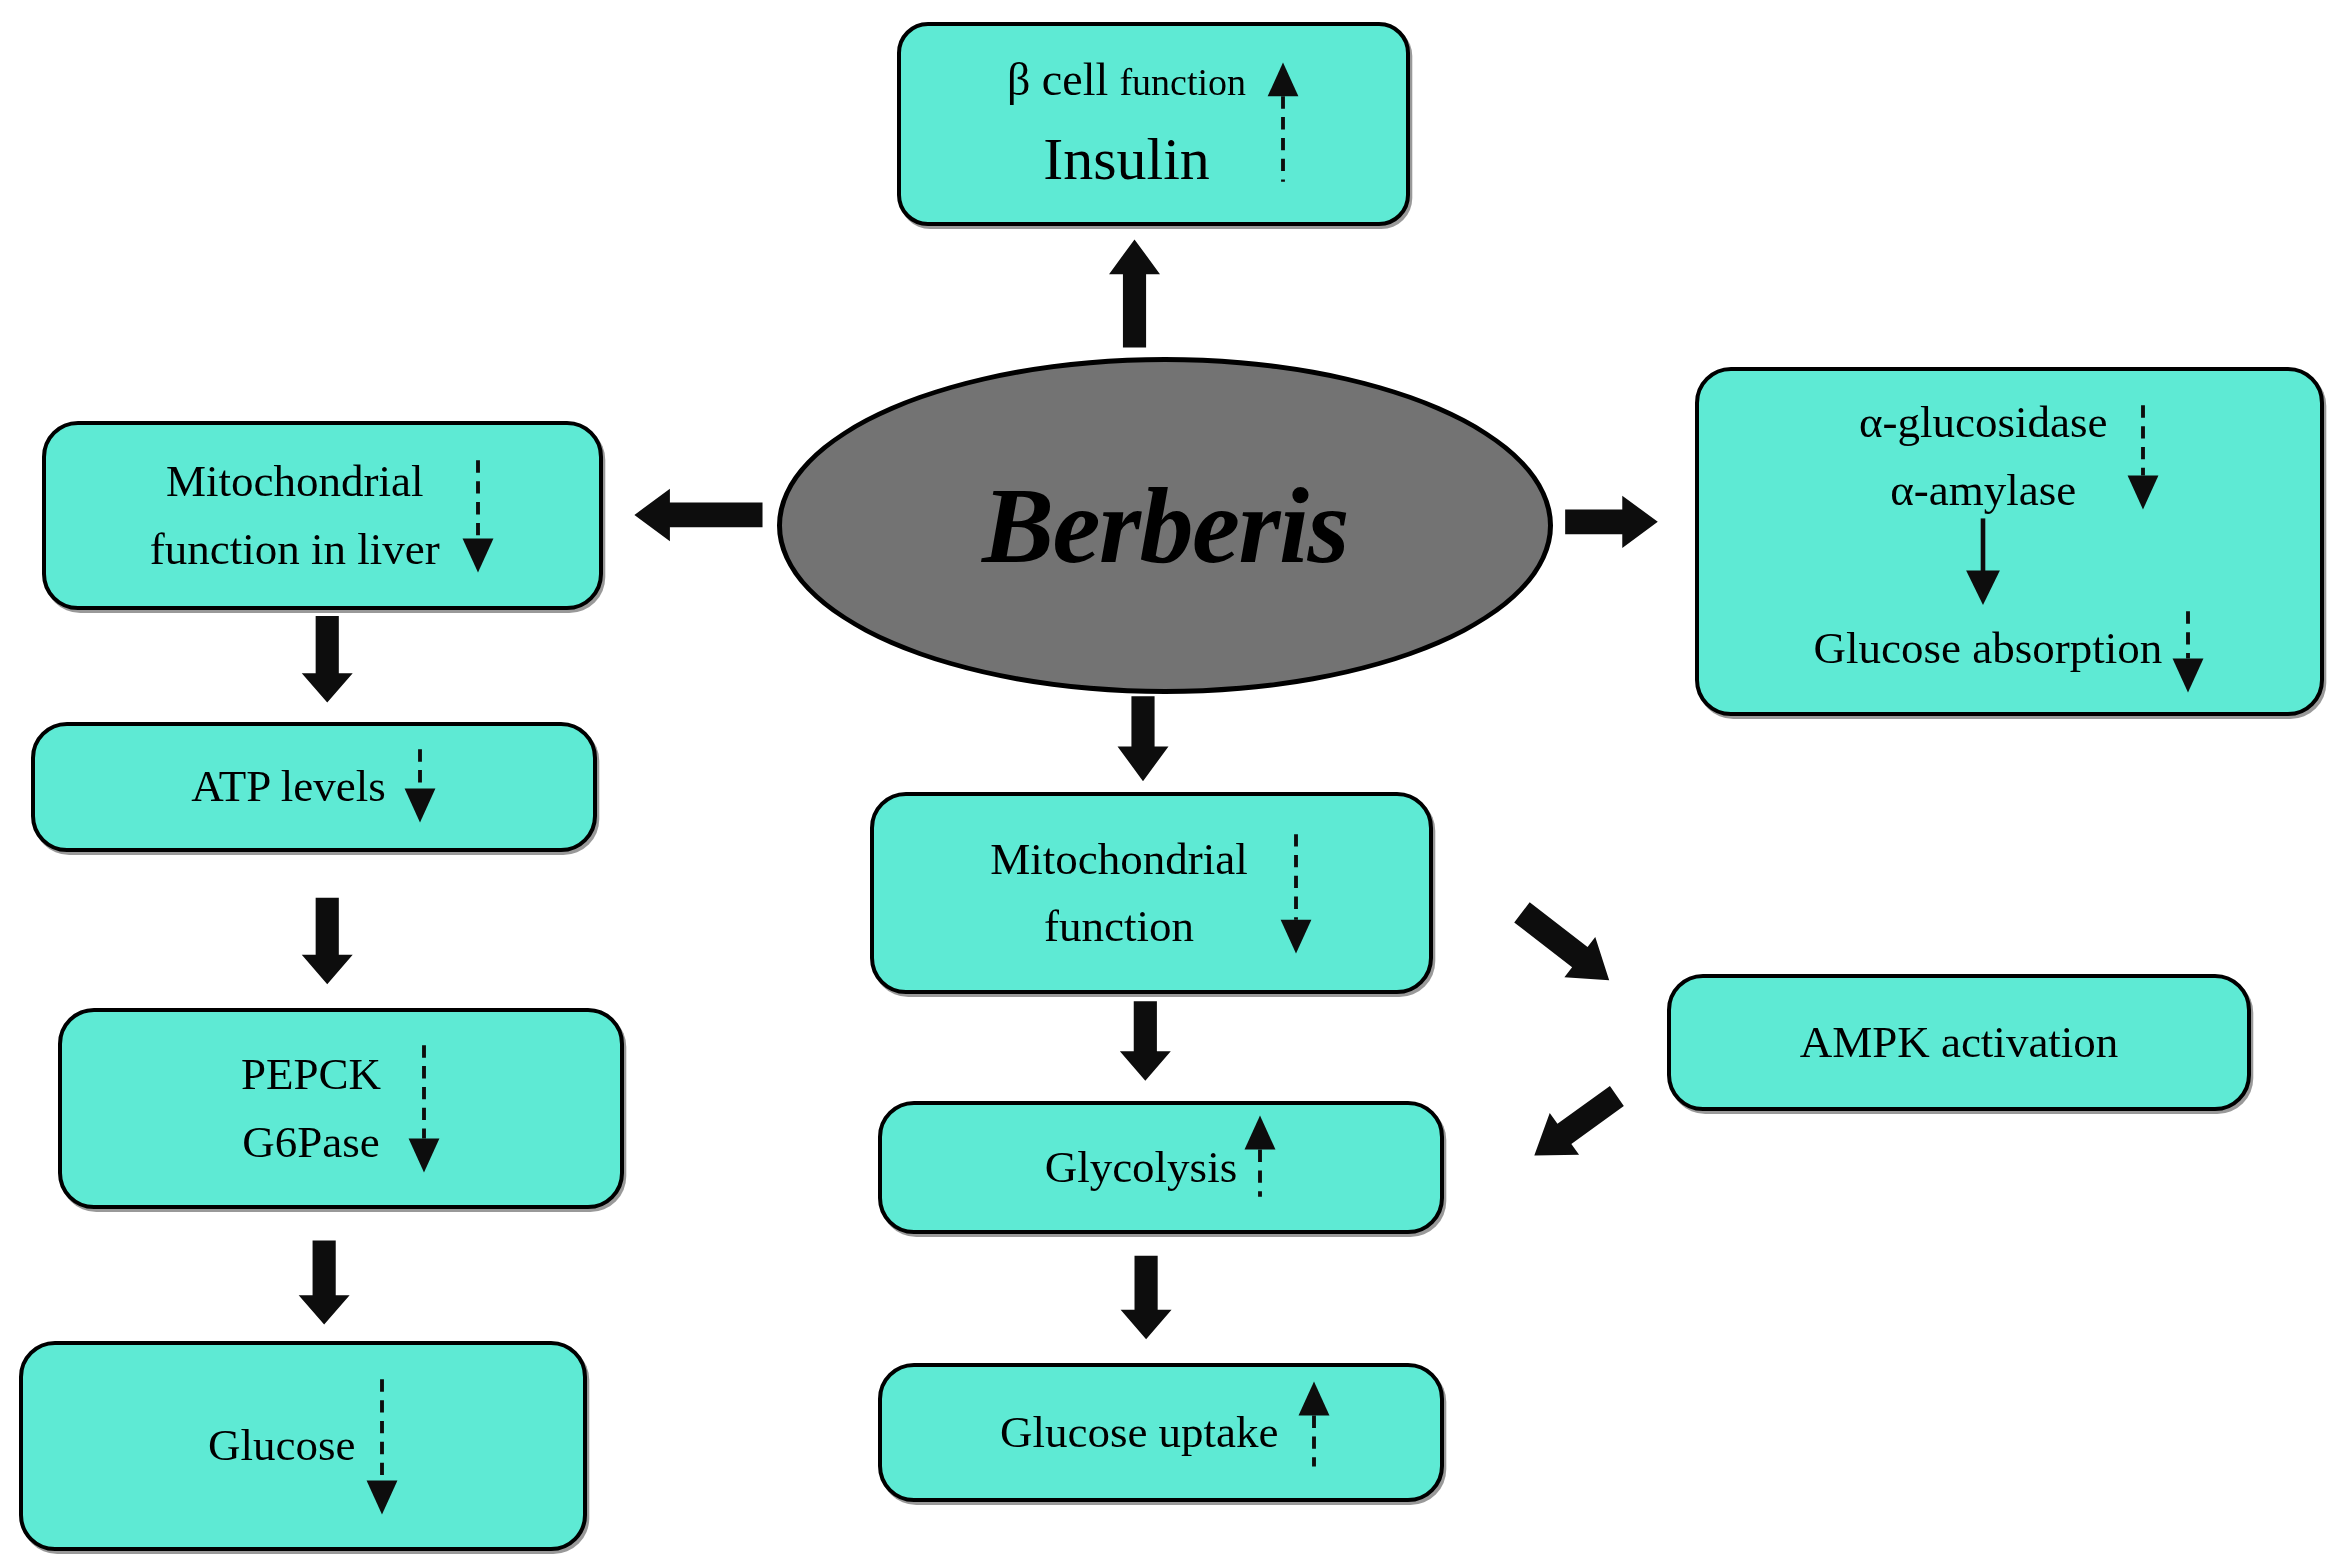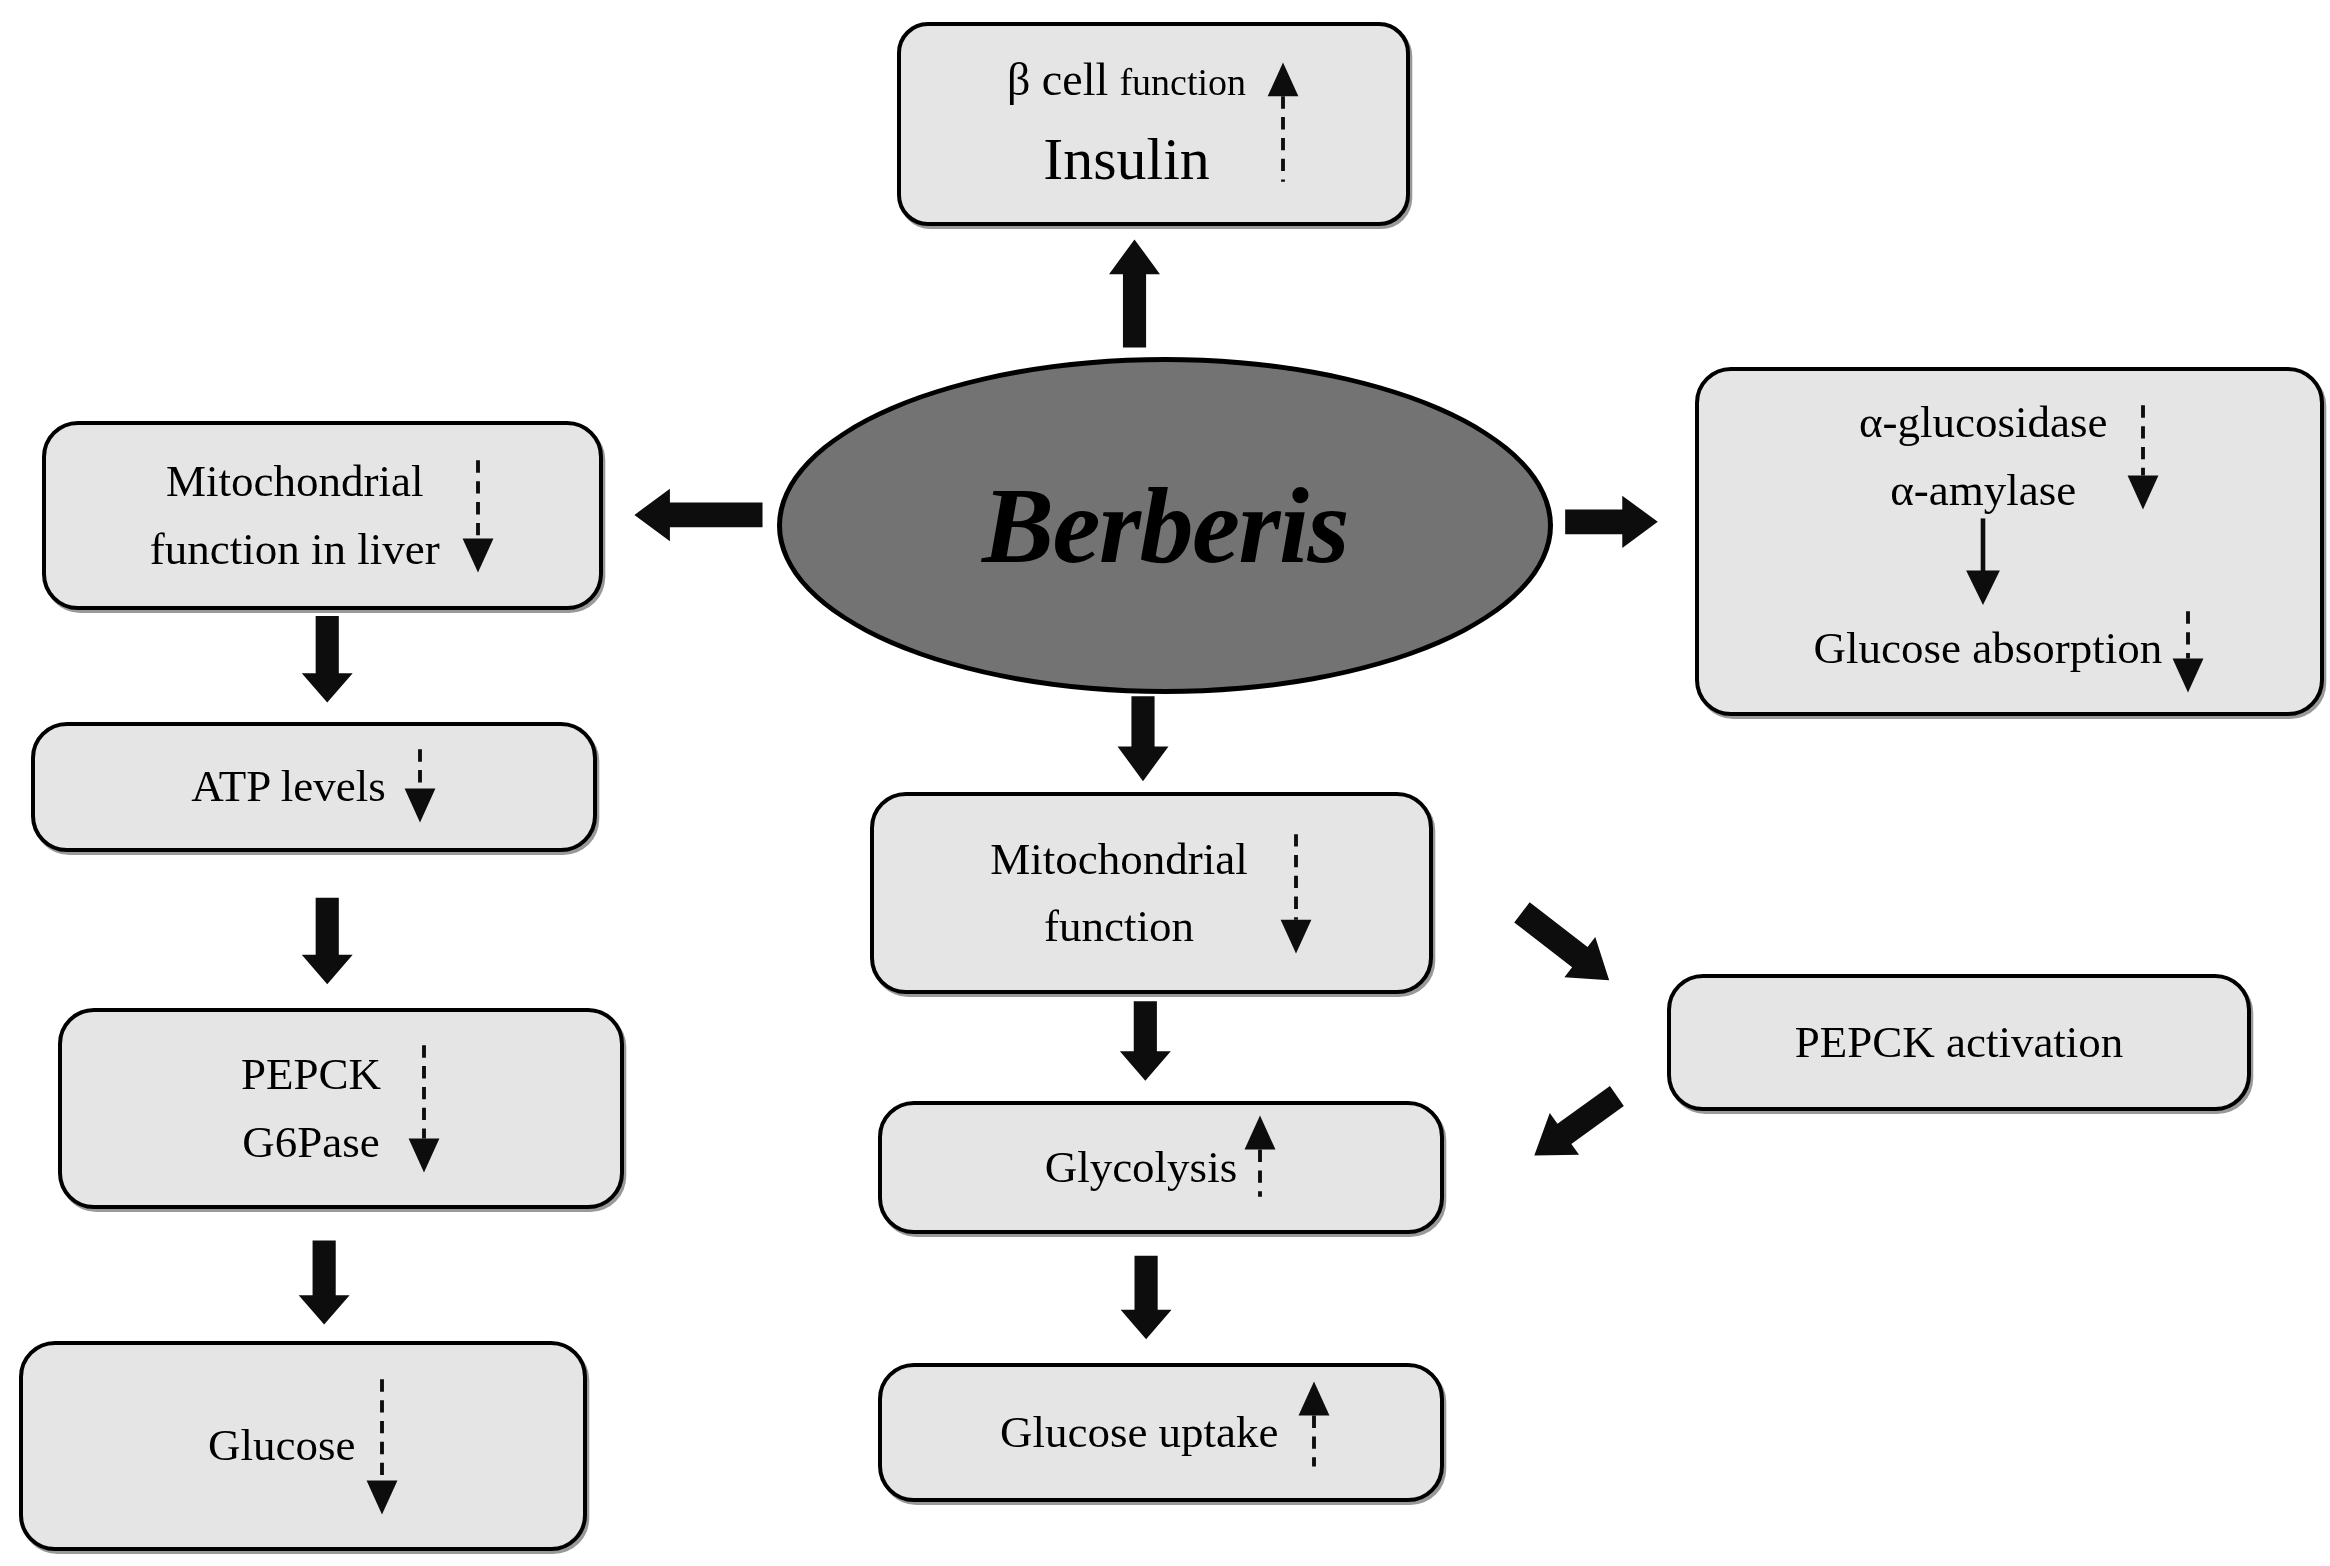--- a/index.html
+++ b/index.html
@@ -1,21 +1,21 @@
 <!DOCTYPE html>
 <html style="font-size:12.3px"><head>
 <meta charset="utf-8">
 <style>
   html,body{margin:0;padding:0;background:#ffffff;}
   #canvas{
     position:relative;width:2330px;height:1567px;background:#ffffff;overflow:hidden;
     font-family:"Liberation Serif","DejaVu Serif",serif;color:#000;
   }
   .node{
-    position:absolute;background:#e5e5e5;border:4.6px solid #000;border-radius:36px;
+    position:absolute;background:#5eead4;border:4.6px solid #000;border-radius:36px;
     box-shadow:2.3px 3.1px 0 rgba(0,0,0,0.40);
     display:flex;align-items:center;justify-content:center;box-sizing:border-box;
   }
   .node-inner{display:flex;align-items:center;justify-content:center;}
   .node-text{text-align:center;font-size:45px;line-height:1.5;white-space:nowrap;}
   .trend{flex:0 0 auto;display:block;}
   .trend polygon{fill:#0d0d0d;}
   .trend line{stroke:#0d0d0d;stroke-width:5;stroke-dasharray:16 11;}
   #ellipse{
     position:absolute;left:777px;top:357px;width:776px;height:337px;
@@ -183,17 +183,17 @@
     <div class="node-inner" style="gap:9.3px;">
       <div class="node-text">Glucose absorption</div>
       <svg class="trend" width="34" height="85" viewBox="0 0 44 110" style="margin-top:4.6px;">
         <line x1="22" y1="3" x2="22" y2="64"></line>
         <polygon points="2,64 42,64 22,108"></polygon>
       </svg>
     </div>
   </div>
 
   <div class="node" id="box-ampk">
-    <div class="node-text">PEPCK activation</div>
+    <div class="node-text">AMPK activation</div>
   </div>
 
 </div>
 
 
 </body></html>

